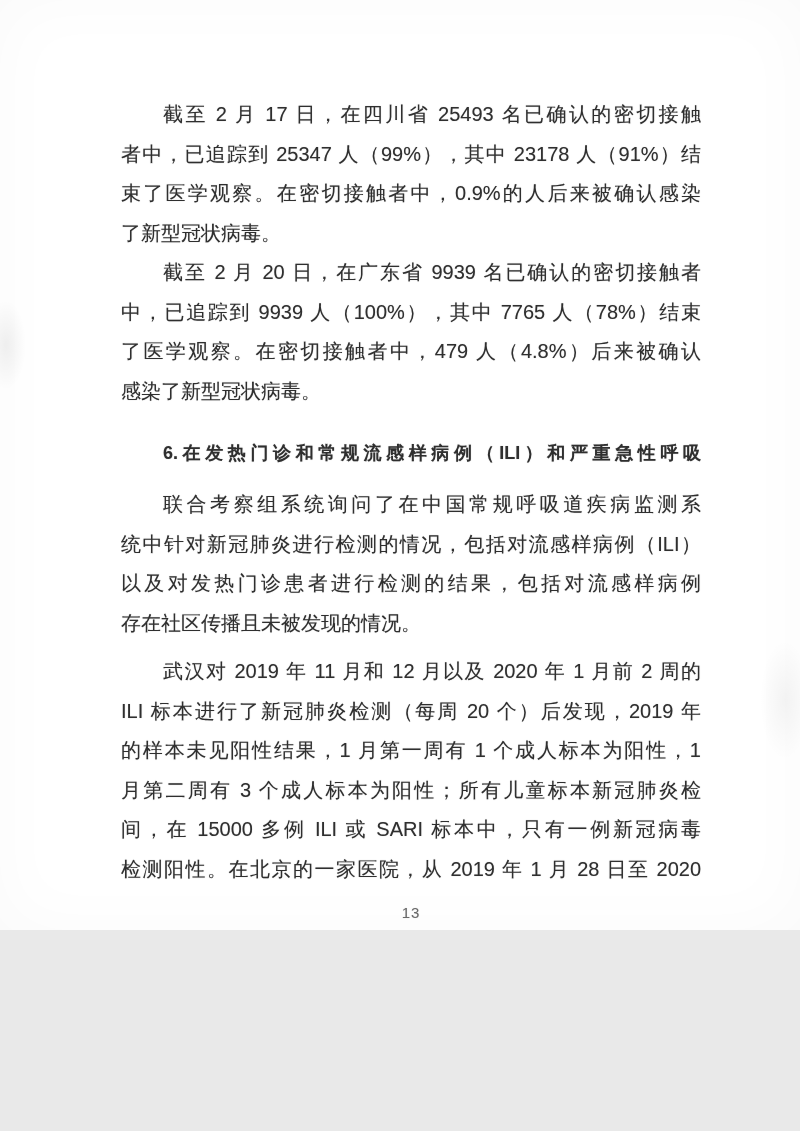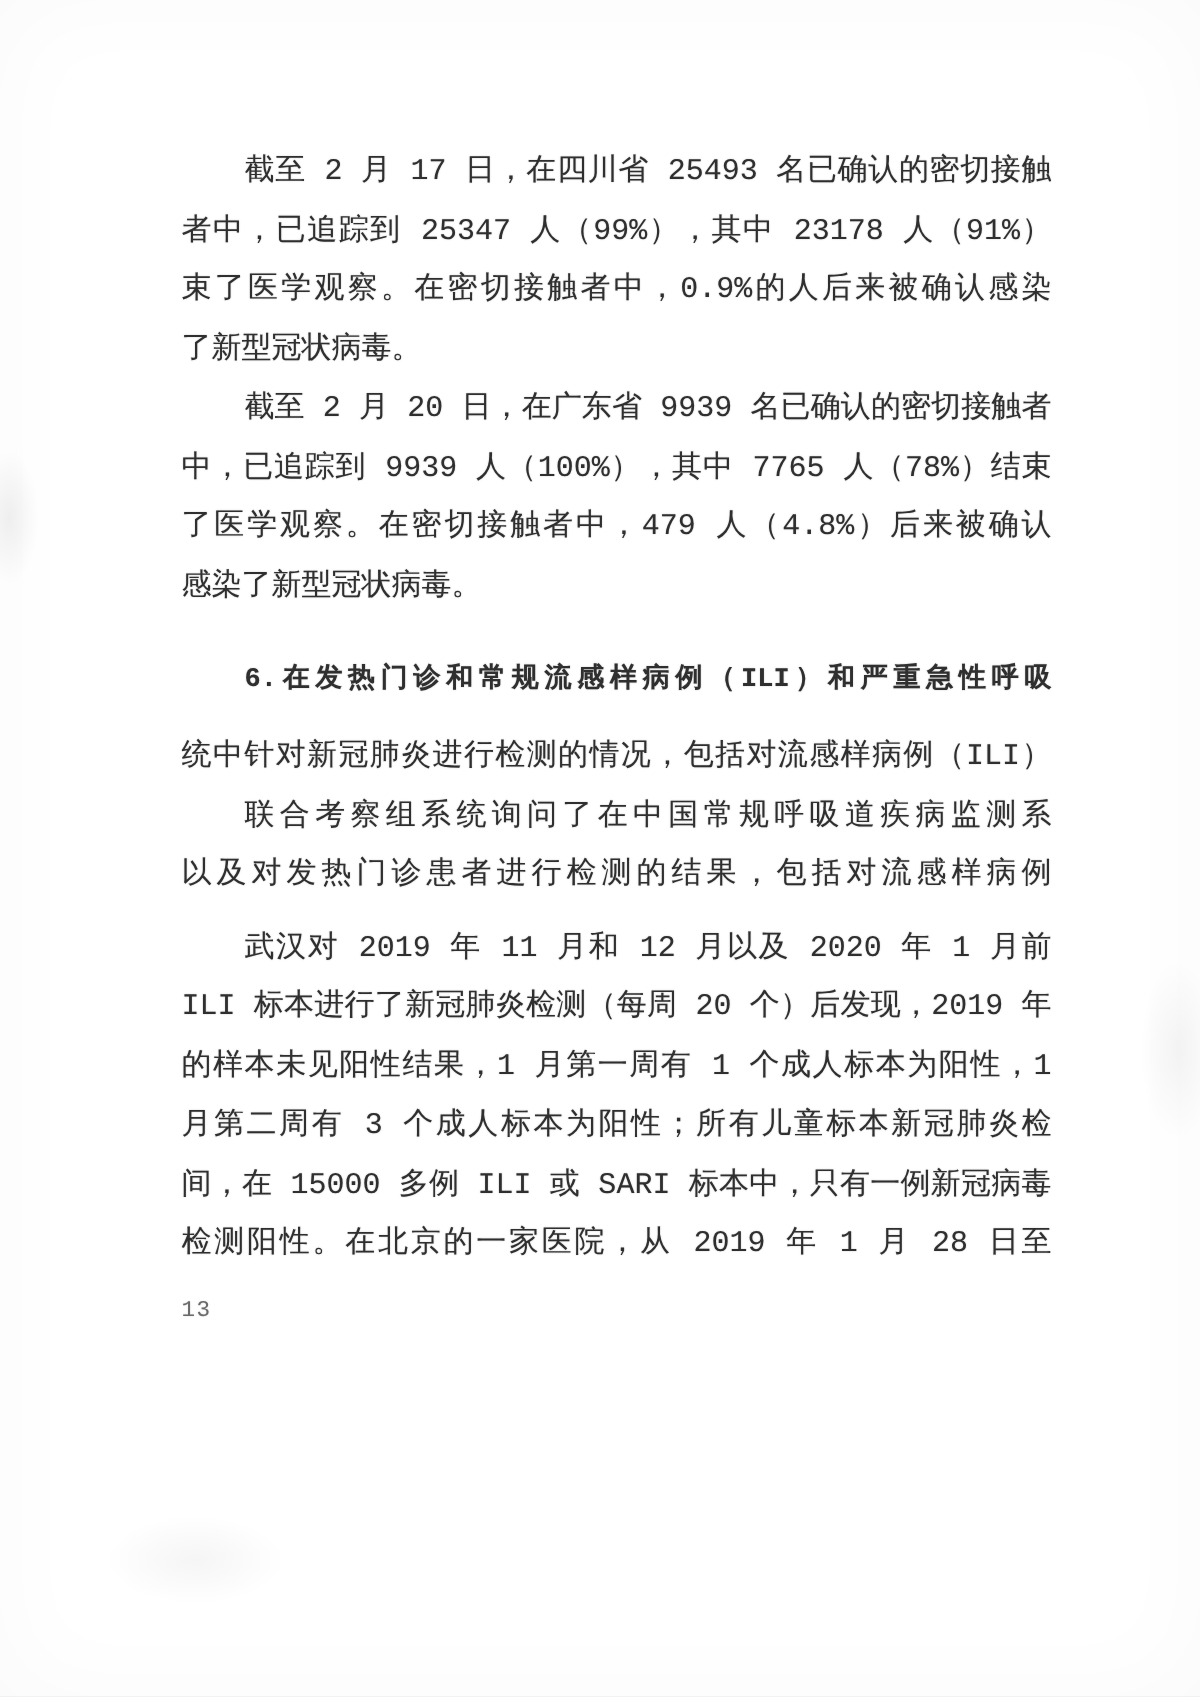--- a/index.html
+++ b/index.html
@@ -1,23 +1,23 @@
 <!DOCTYPE html>
 <html lang="zh"><head>
 <meta charset="utf-8">
 <style>
   html, body { margin: 0; padding: 0; background: #e9e9e9; }
   .page {
     position: relative;
     width: 800px;
-    height: 1131px;
+    height: 930px;
     margin: 0 auto;
     background: #ffffff;
     overflow: hidden;
-    font-family: Liberation Mono, monospace;
+    font-family: Liberation Sans, sans-serif;
     color: #2f2f2f;
     box-shadow: inset 0 0 70px rgba(0,0,0,0.025);
   }
   
   .smudge { position: absolute; pointer-events: none; border-radius: 50%; }
   .smudge.s1 { left: -14px; top: 300px; width: 40px; height: 90px;
     background: radial-gradient(closest-side, rgba(0,0,0,0.06), rgba(0,0,0,0)); }
   .smudge.s2 { left: 70px; top: 1010px; width: 120px; height: 60px;
     background: radial-gradient(closest-side, rgba(0,0,0,0.04), rgba(0,0,0,0)); }
   .smudge.s3 { right: -10px; top: 640px; width: 50px; height: 120px;
@@ -40,20 +40,21 @@
     text-shadow: 0 0 1px rgba(50,50,50,0.35);
     white-space: normal;
   }
   .line.short { text-align-last: auto; }
   .line.indent { text-indent: 42px; }
   .heading { font-weight: 700; margin: 21px 0 10px 0; }
   .heading .line { line-height: 43px; height: 43px; font-size: 18px; }
   .para.gap { margin-top: 9px; }
   .pagenum {
     margin-top: 15px;
+    text-align: center;
     font-size: 15px;
     color: #6a6a6a;
     letter-spacing: 1px;
     text-shadow: 0 0 1px rgba(90,90,90,0.3);
   }
 </style>
 </head>
 <body>
 
 <div class="page">
@@ -75,23 +76,24 @@
       <div class="line">中，已追踪到 9939 人（100%），其中 7765 人（78%）结束</div>
       <div class="line">了医学观察。在密切接触者中，479 人（4.8%）后来被确认</div>
       <div class="line short">感染了新型冠状病毒。</div>
     </div>
 
     <div class="para heading">
       <div class="line indent">6.在发热门诊和常规流感样病例（ILI）和严重急性呼吸</div>
     </div>
 
     <div class="para">
+      <div class="line indent">联合考察组系统询问了在中国常规呼吸道疾病监测系</div>
       <div class="line">统中针对新冠肺炎进行检测的情况，包括对流感样病例（ILI）</div>
-      <div class="line indent">联合考察组系统询问了在中国常规呼吸道疾病监测系</div>
       <div class="line">以及对发热门诊患者进行检测的结果，包括对流感样病例</div>
+      <div class="line short">存在社区传播且未被发现的情况。</div>
     </div>
 
     <div class="para gap">
       <div class="line indent">武汉对 2019 年 11 月和 12 月以及 2020 年 1 月前 2 周的</div>
       <div class="line">ILI 标本进行了新冠肺炎检测（每周 20 个）后发现，2019 年</div>
       <div class="line">的样本未见阳性结果，1 月第一周有 1 个成人标本为阳性，1</div>
       <div class="line">月第二周有 3 个成人标本为阳性；所有儿童标本新冠肺炎检</div>
       <div class="line">间，在 15000 多例 ILI 或 SARI 标本中，只有一例新冠病毒</div>
       <div class="line">检测阳性。在北京的一家医院，从 2019 年 1 月 28 日至 2020</div>
     </div>

